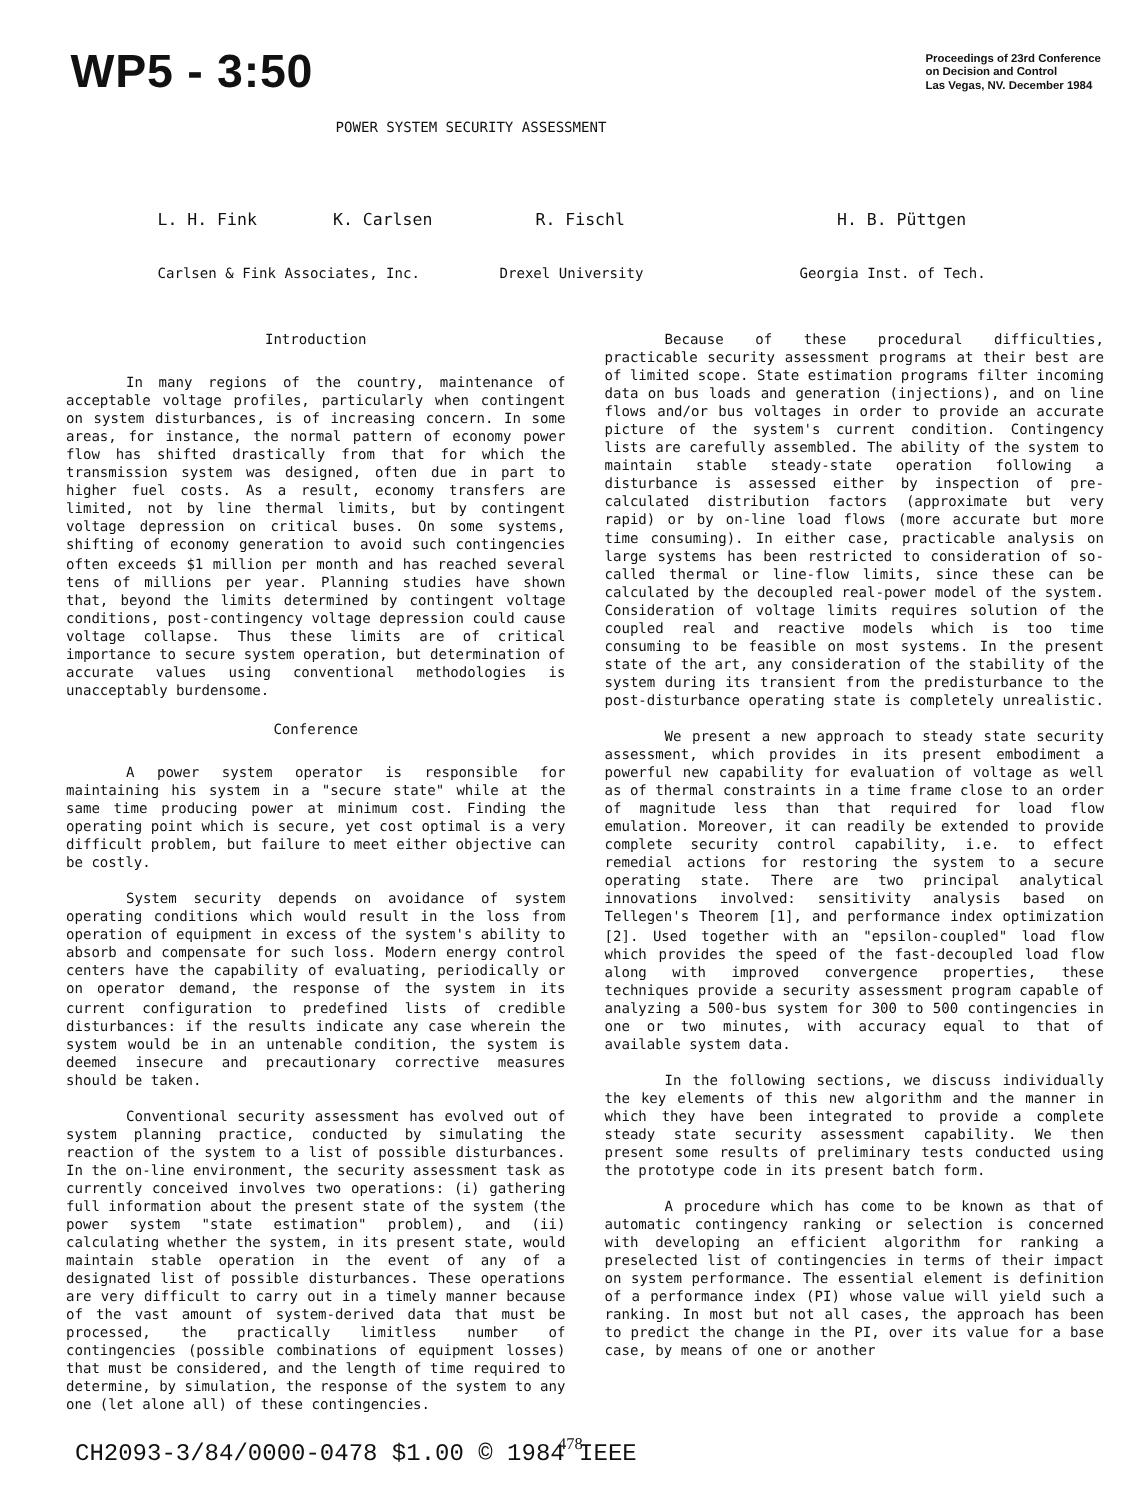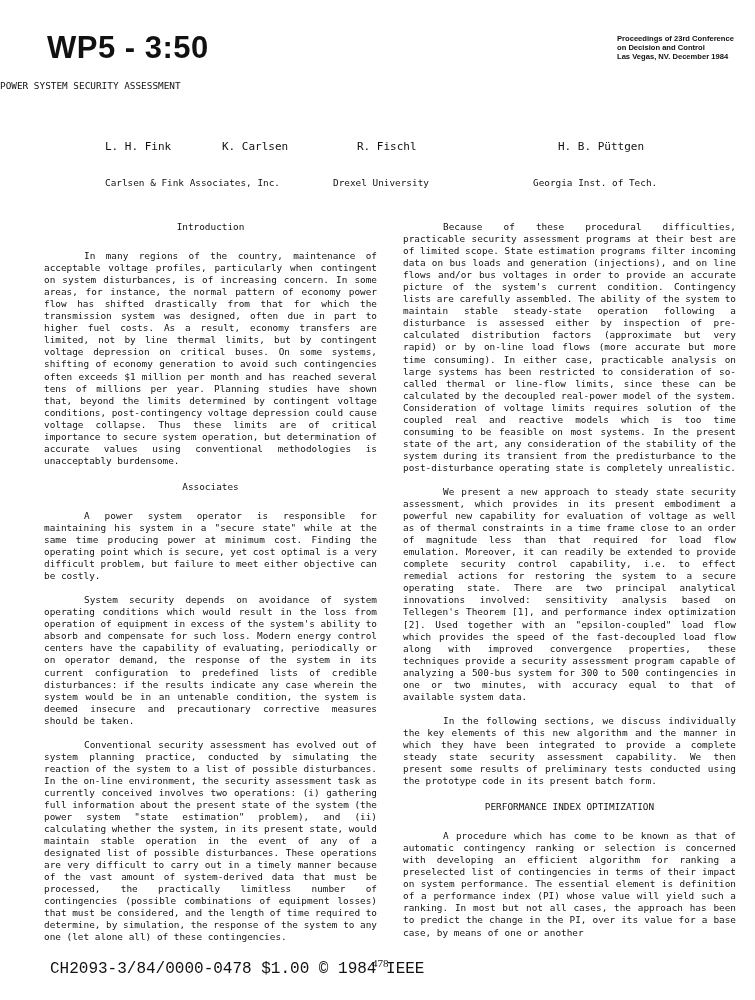--- a/index.html
+++ b/index.html
@@ -1,21 +1,21 @@
 <!DOCTYPE html>
 <html><head>
 <meta charset="utf-8">
 <style>
   html, body { margin:0; padding:0; background:#ffffff; }
   body { width:755px; height:1000px; position:relative; overflow:hidden; color:#111; }
   .abs { position:absolute; }
   .session { left:47px; top:30px; font-family:"Liberation Sans", sans-serif; font-weight:bold; font-size:31px; letter-spacing:0.5px; }
   .proc { left:594px; top:34px; font-family:"Liberation Sans", sans-serif; font-size:7.6px; line-height:9px; font-weight:bold;margin-left:23px; }
   .mono { font-family:"DejaVu Sans Mono", monospace; }
-  .title { left:0; width:628px; top:80px; text-align:left; font-size:9.4px; }
+  .title { left:0; width:628px; top:80px; text-align:center; font-size:9.4px; }
   .author { top:140px; font-size:11px;text-align:center; }
   .affil { top:177px; font-size:9.4px; }
   .col { width:333px; font-size:9.4px; line-height:12.05px; text-align:justify; }
   .col p { margin:0 0 12px 0; text-indent:40px; }
   .col p.last { margin-bottom:0; }
   .col h3 { margin:0 0 17px 0; font-weight:normal; font-size:9.4px; text-align:center; }
   .left { left:44px; top:221px; }
   .right { left:391px; top:221px;margin-left:12px; }
   .footer { left:50px; top:960px; font-family:Liberation Mono, monospace; font-size:16px; }
   .pageno { left:372px; top:957px; font-family:"Liberation Serif", serif; font-size:11px; }
@@ -37,28 +37,27 @@
 <div class="abs mono author" style="left:357px">R. Fischl</div>
 <div class="abs mono author" style="left:558px">H. B. Püttgen</div>
 
 <div class="abs mono affil" style="left:105px">Carlsen &amp; Fink Associates, Inc.</div>
 <div class="abs mono affil" style="left:333px">Drexel University</div>
 <div class="abs mono affil" style="left:533px">Georgia Inst. of Tech.</div>
 
 <div class="abs mono col left">
   <h3>Introduction</h3>
   <p>In many regions of the country, maintenance of acceptable voltage profiles, particularly when contingent on system disturbances, is of increasing concern. In some areas, for instance, the normal pattern of economy power flow has shifted drastically from that for which the transmission system was designed, often due in part to higher fuel costs. As a result, economy transfers are limited, not by line thermal limits, but by contingent voltage depression on critical buses. On some systems, shifting of economy generation to avoid such contingencies often exceeds $1 million per month and has reached several tens of millions per year. Planning studies have shown that, beyond the limits determined by contingent voltage conditions, post-contingency voltage depression could cause voltage collapse. Thus these limits are of critical importance to secure system operation, but determination of accurate values using conventional methodologies is unacceptably burdensome.</p>
-  <h3 style="margin-top:14px">Associates</h3>
+  <h3 style="margin-top:14px">Conference</h3>
   <p>A power system operator is responsible for maintaining his system in a "secure state" while at the same time producing power at minimum cost. Finding the operating point which is secure, yet cost optimal is a very difficult problem, but failure to meet either objective can be costly.</p>
   <p>System security depends on avoidance of system operating conditions which would result in the loss from operation of equipment in excess of the system's ability to absorb and compensate for such loss. Modern energy control centers have the capability of evaluating, periodically or on operator demand, the response of the system in its current configuration to predefined lists of credible disturbances: if the results indicate any case wherein the system would be in an untenable condition, the system is deemed insecure and precautionary corrective measures should be taken.</p>
   <p class="last">Conventional security assessment has evolved out of system planning practice, conducted by simulating the reaction of the system to a list of possible disturbances. In the on-line environment, the security assessment task as currently conceived involves two operations: (i) gathering full information about the present state of the system (the power system "state estimation" problem), and (ii) calculating whether the system, in its present state, would maintain stable operation in the event of any of a designated list of possible disturbances. These operations are very difficult to carry out in a timely manner because of the vast amount of system-derived data that must be processed, the practically limitless number of contingencies (possible combinations of equipment losses) that must be considered, and the length of time required to determine, by simulation, the response of the system to any one (let alone all) of these contingencies.</p>
 </div>
 
 <div class="abs mono col right">
   <p>Because of these procedural difficulties, practicable security assessment programs at their best are of limited scope. State estimation programs filter incoming data on bus loads and generation (injections), and on line flows and/or bus voltages in order to provide an accurate picture of the system's current condition. Contingency lists are carefully assembled. The ability of the system to maintain stable steady-state operation following a disturbance is assessed either by inspection of pre-calculated distribution factors (approximate but very rapid) or by on-line load flows (more accurate but more time consuming). In either case, practicable analysis on large systems has been restricted to consideration of so-called thermal or line-flow limits, since these can be calculated by the decoupled real-power model of the system. Consideration of voltage limits requires solution of the coupled real and reactive models which is too time consuming to be feasible on most systems. In the present state of the art, any consideration of the stability of the system during its transient from the predisturbance to the post-disturbance operating state is completely unrealistic.</p>
   <p>We present a new approach to steady state security assessment, which provides in its present embodiment a powerful new capability for evaluation of voltage as well as of thermal constraints in a time frame close to an order of magnitude less than that required for load flow emulation. Moreover, it can readily be extended to provide complete security control capability, i.e. to effect remedial actions for restoring the system to a secure operating state. There are two principal analytical innovations involved: sensitivity analysis based on Tellegen's Theorem [1], and performance index optimization [2]. Used together with an "epsilon-coupled" load flow which provides the speed of the fast-decoupled load flow along with improved convergence properties, these techniques provide a security assessment program capable of analyzing a 500-bus system for 300 to 500 contingencies in one or two minutes, with accuracy equal to that of available system data.</p>
   <p>In the following sections, we discuss individually the key elements of this new algorithm and the manner in which they have been integrated to provide a complete steady state security assessment capability. We then present some results of preliminary tests conducted using the prototype code in its present batch form.</p>
-  <h3 style="margin-top:14px">PERFORMANCE INDEX OPTIMIZATION</h3>
   <p class="last">A procedure which has come to be known as that of automatic contingency ranking or selection is concerned with developing an efficient algorithm for ranking a preselected list of contingencies in terms of their impact on system performance. The essential element is definition of a performance index (PI) whose value will yield such a ranking. In most but not all cases, the approach has been to predict the change in the PI, over its value for a base case, by means of one or another</p>
 </div>
 
 <div class="abs footer">CH2093-3/84/0000-0478 $1.00 © 1984 IEEE</div>
 <div class="abs pageno">478</div>
 
 </body></html>

